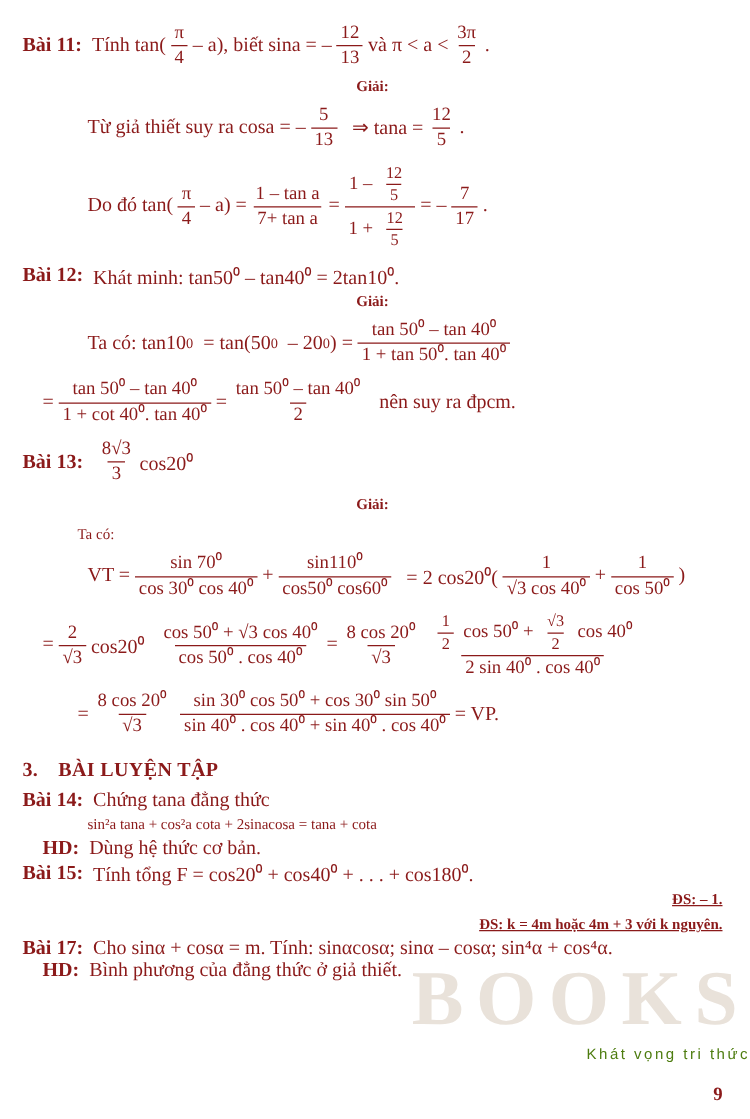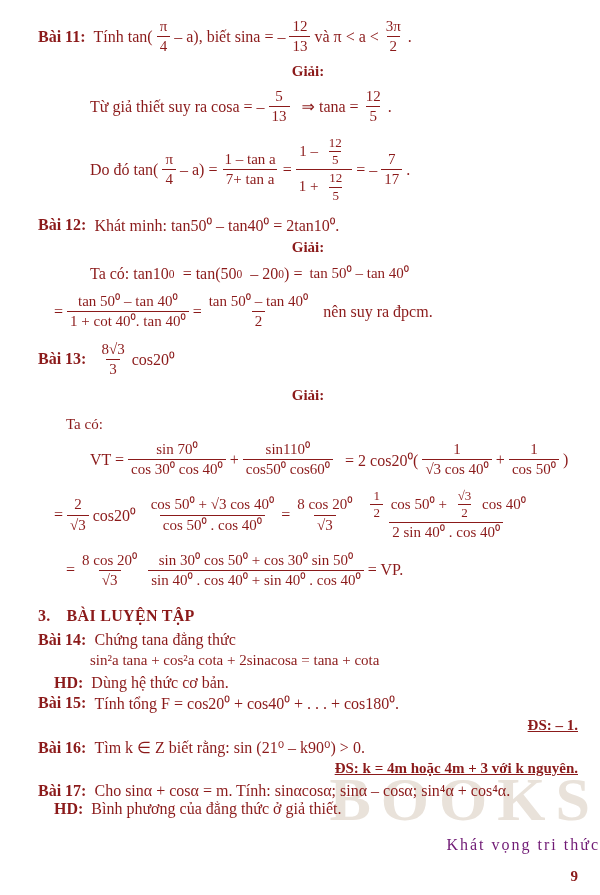--- a/index.html
+++ b/index.html
@@ -34,40 +34,40 @@
   }
   .wm-big {
     font-size: 62px;
     letter-spacing: 10px;
     font-family: "Liberation Serif", serif;
     font-weight: bold;
     line-height: 1;
     color: #e9e2da;
   }
   .wm-small {
-    font-size: 16px;
+    font-size: 12px;
     letter-spacing: 2px;
     margin-top: 6px;
-    color: #701a75;
-    font-family: Liberation Serif, serif;
+    color: #4d7c0f;
+    font-family: Liberation Sans, sans-serif;
   }
   .content {
     position: relative;
     z-index: 2;
-    padding: 18px 22px 0 38px;
+    padding: 18px 22px 0 18px;
   }
   .line {
     margin: 0 0 2px 0;
-    font-size: 15px;
+    font-size: 12px;
     line-height: 1.5;
     display: block;
   }
   .bold { font-weight: bold; }
   .center { text-align: center; }
-  .indent1 { margin-left: 28px; }
+  .indent1 { margin-left: 44px; }
   .indent2 { margin-left: 52px; }
   .indent3 { margin-left: 16px; }
   .row { display: flex; align-items: center; flex-wrap: wrap; }
   .gap { display: inline-block; width: 8px; }
 
   
   .frac {
     display: inline-flex;
     flex-direction: column;
     align-items: center;
@@ -206,20 +206,21 @@
       <span class="sup">0</span>
       <span class="gap"></span>
       <span>= tan(50</span>
       <span class="sup">0</span>
       <span class="gap"></span>
       <span>– 20</span>
       <span class="sup">0</span>
       <span>) =</span>
       <span class="frac">
         <span class="num">tan 50⁰  – tan 40⁰</span>
+        <span class="den">1  + tan 50⁰. tan 40⁰</span>
       </span>
     </div>
 
     <div class="row indent3 mt10">
       <span>=</span>
       <span class="frac">
         <span class="num">tan 50⁰  – tan 40⁰</span>
         <span class="den">1  +  cot 40⁰. tan 40⁰</span>
       </span>
       <span>=</span>
@@ -336,25 +337,20 @@
       <span>Dùng hệ thức cơ bản.</span>
     </div>
 
     <div class="row">
       <span class="bold">Bài 15:</span>
       <span class="gap"></span>
       <span>Tính tổng F = cos20⁰ + cos40⁰ + . . . + cos180⁰.</span>
     </div>
     <div class="line right-align bold">ĐS: – 1.</div>
 
-    <div class="row">
-      <span class="bold">Bài 16:</span>
-      <span class="gap"></span>
-      <span>Tìm k ∈ Z biết rằng: sin (21⁰ – k90⁰) &gt; 0.</span>
-    </div>
     <div class="line right-align bold">ĐS: k = 4m hoặc 4m + 3 với k nguyên.</div>
 
     <div class="row">
       <span class="bold">Bài 17:</span>
       <span class="gap"></span>
       <span>Cho sinα + cosα = m. Tính: sinαcosα; sinα – cosα; sin⁴α + cos⁴α.</span>
     </div>
     <div class="row indent3">
       <span class="bold">HD:</span>
       <span class="gap"></span>

